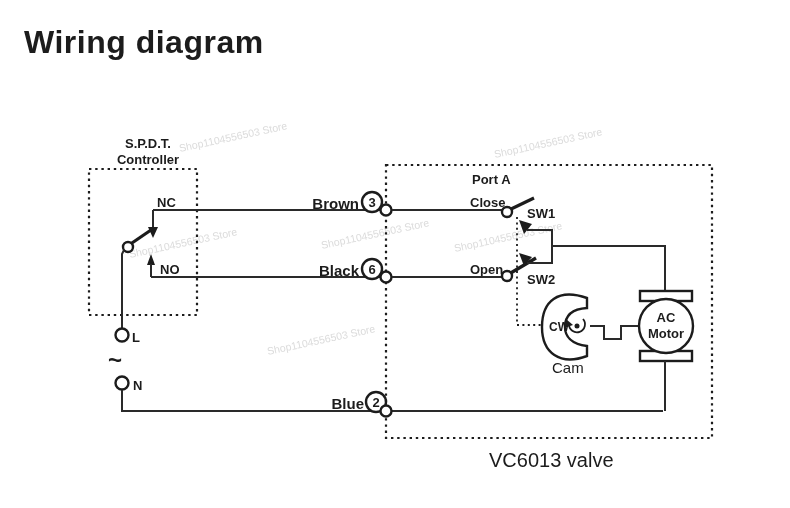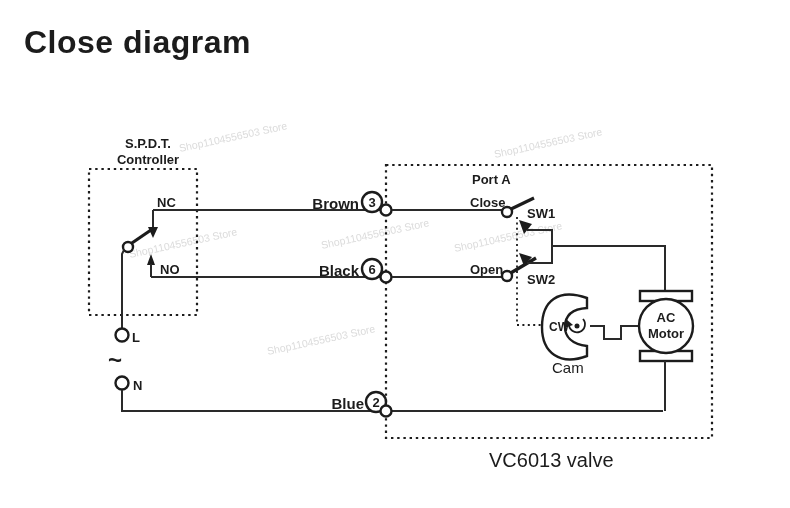--- a/index.html
+++ b/index.html
@@ -28,21 +28,21 @@
   .dashbox{fill:none;stroke:#1c1c1c;stroke-width:2.2;stroke-dasharray:2.4 3.8;}
   .dashlink{fill:none;stroke:#1c1c1c;stroke-width:1.8;stroke-dasharray:2 3.4;}
   .node{fill:#ffffff;stroke:#1c1c1c;stroke-width:2.4;}
   .shape{fill:#ffffff;stroke:#1c1c1c;stroke-width:2.4;}
   .arrow{fill:#1c1c1c;stroke:none;}
 </style>
 </head>
 <body>
 
 <div class="page">
-  <h1 class="title">Close diagram</h1>
+  <h1 class="title">Wiring diagram</h1>
 
   <svg width="790" height="508" viewBox="0 0 790 508">
 
     <g>
       <text class="wm" x="130" y="258" transform="rotate(-12 130 258)">Shop1104556503 Store</text>
       <text class="wm" x="180" y="152" transform="rotate(-12 180 152)">Shop1104556503 Store</text>
       <text class="wm" x="268" y="355" transform="rotate(-12 268 355)">Shop1104556503 Store</text>
       <text class="wm" x="322" y="249" transform="rotate(-12 322 249)">Shop1104556503 Store</text>
       <text class="wm" x="495" y="158" transform="rotate(-12 495 158)">Shop1104556503 Store</text>
       <text class="wm" x="455" y="252" transform="rotate(-12 455 252)">Shop1104556503 Store</text>

